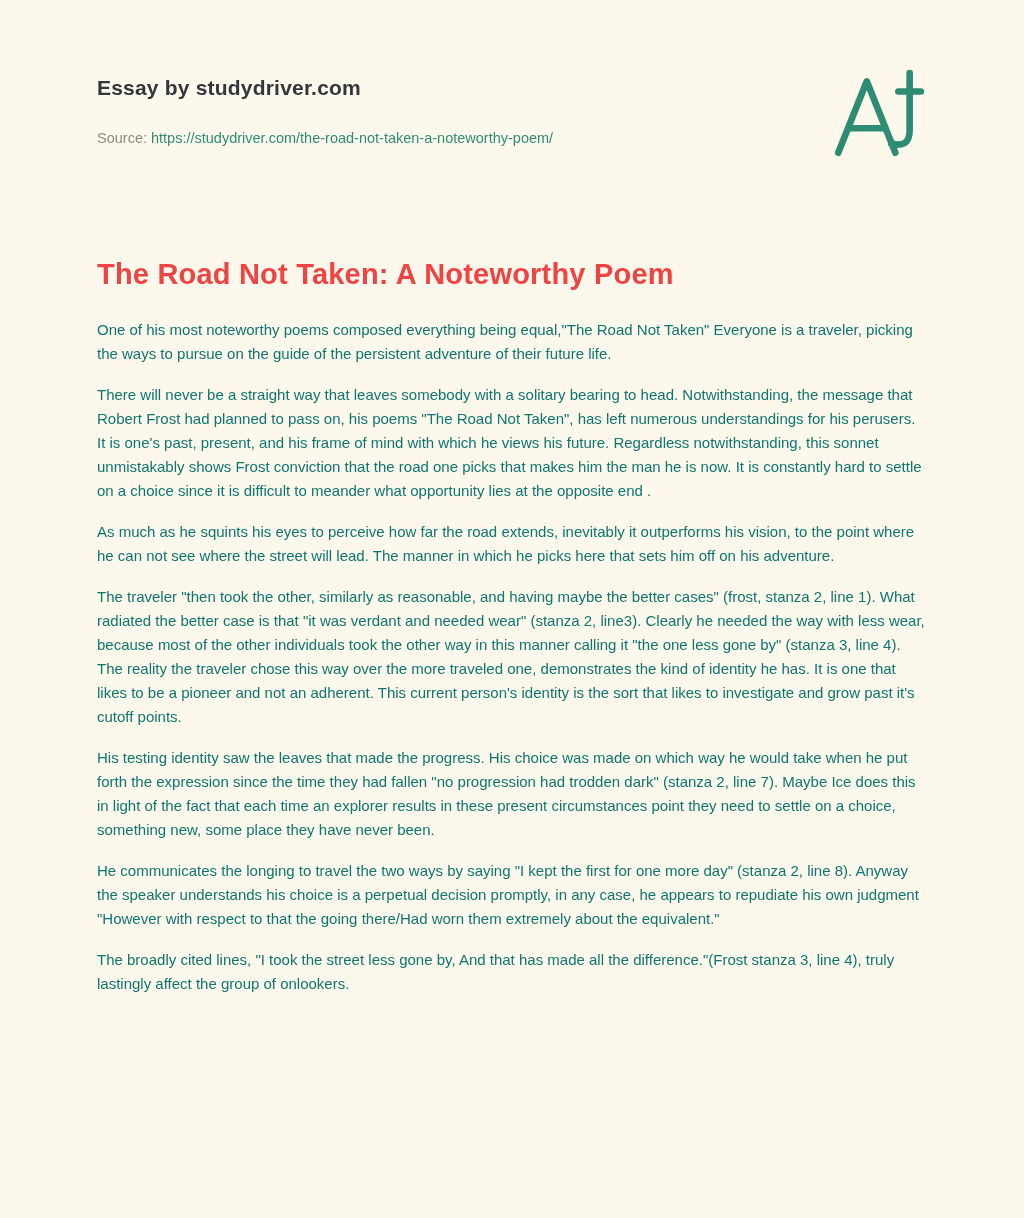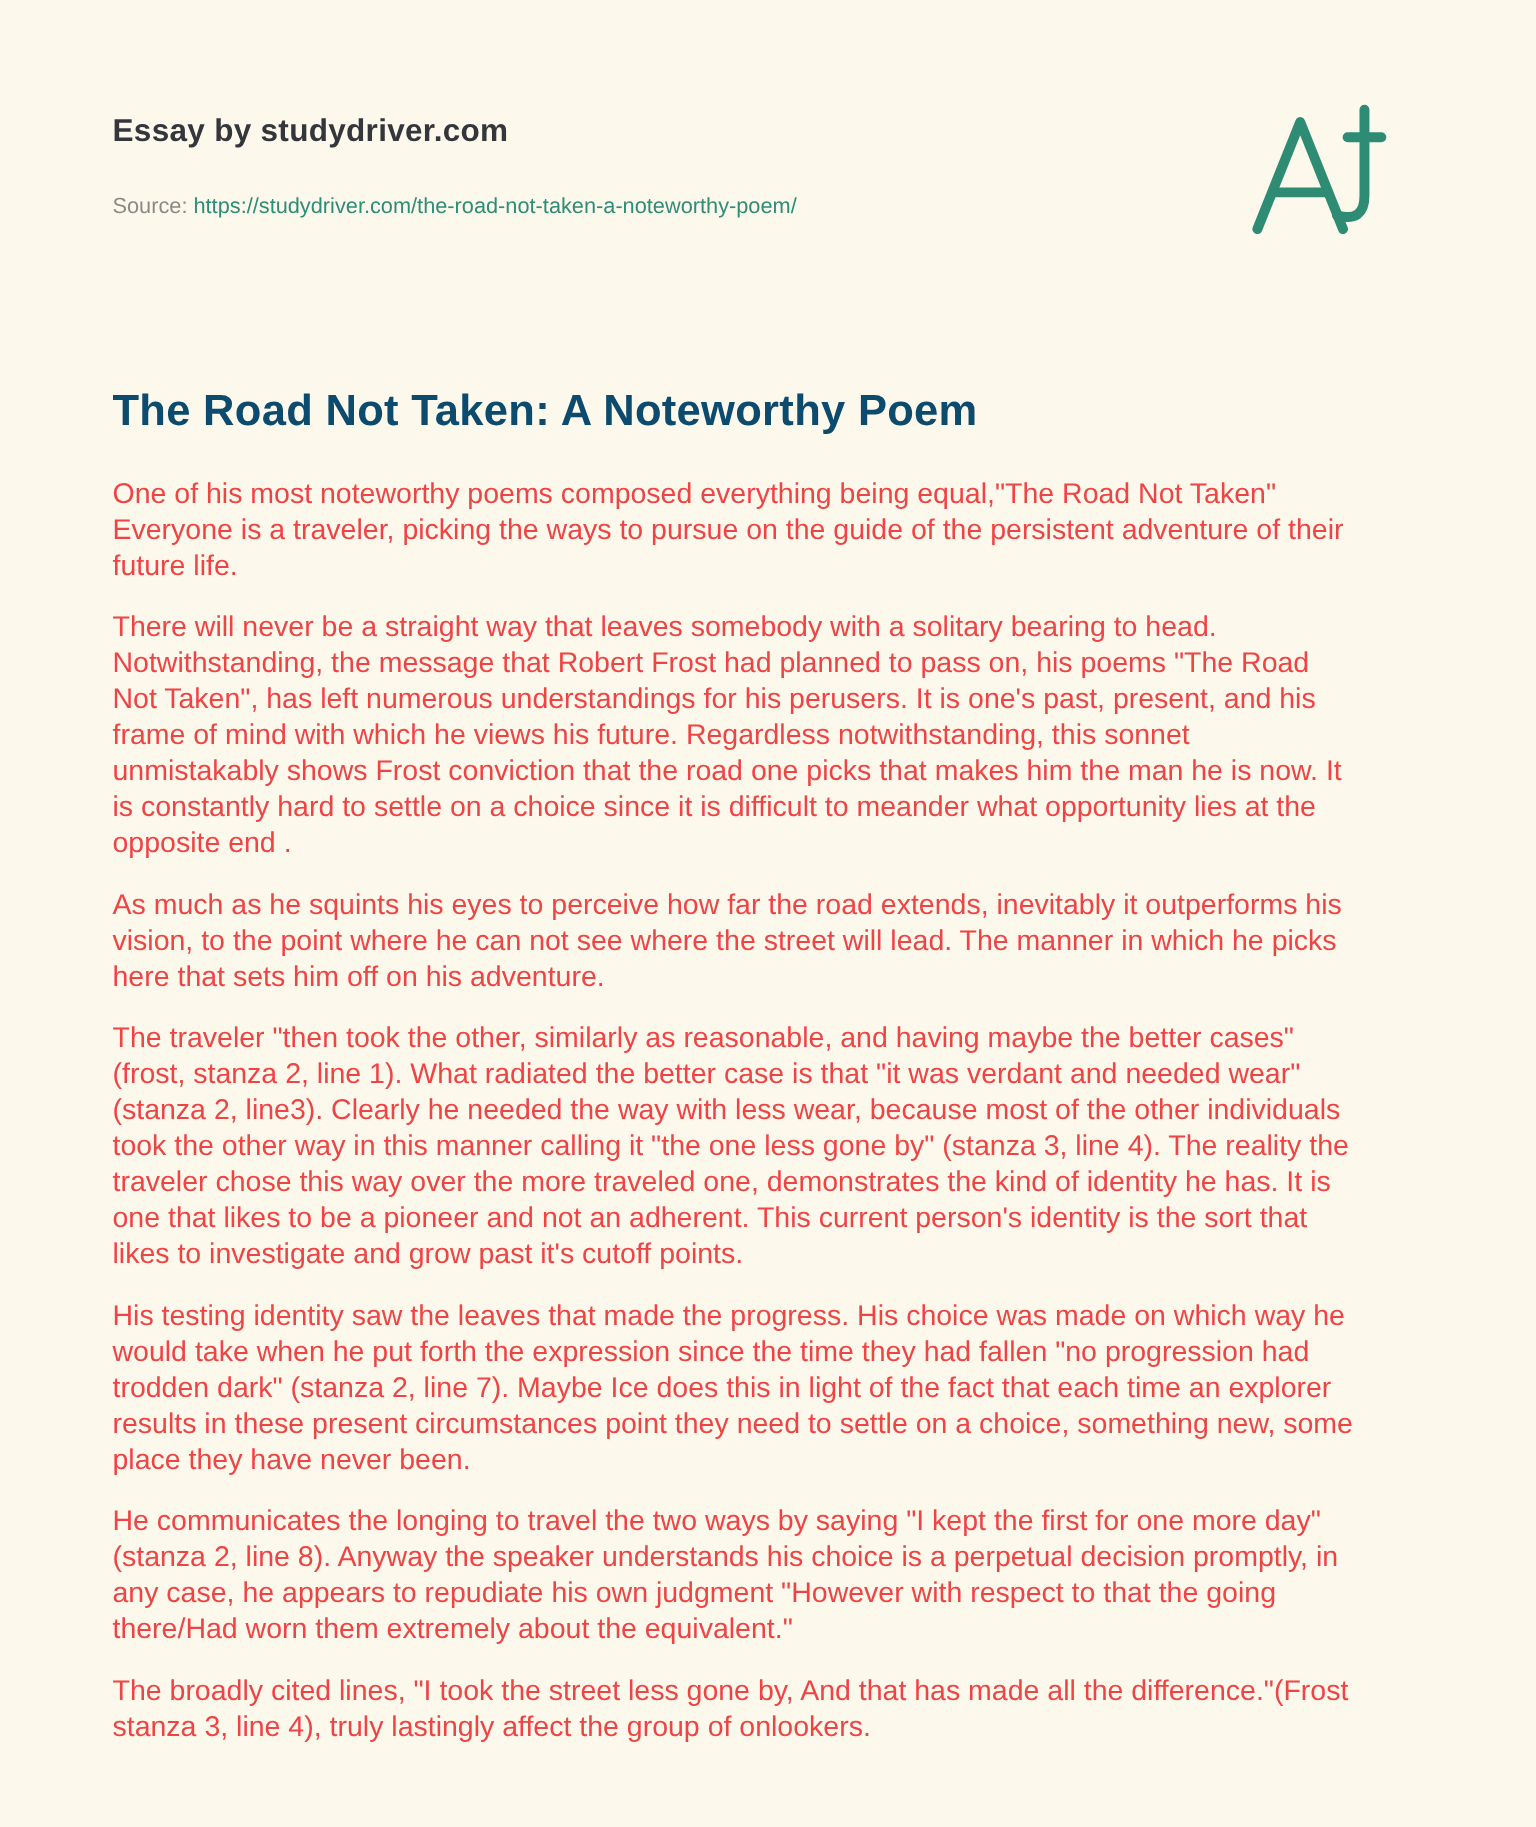--- a/index.html
+++ b/index.html
@@ -6,21 +6,21 @@
   html, body { width: 1024px; height: 1218px; }
   body {
     background: #fdf8ec;
     font-family: "Liberation Sans", sans-serif;
     overflow: hidden;
     position: relative;
   }
   .page {
     position: absolute;
     inset: 0;
-    padding: 76px 99px 0 75px;
+    padding: 76px 99px 0 97px;
   }
   .header-title {
     font-size: 21px;
     font-weight: 700;
     color: #33373c;
     letter-spacing: 0.2px;
   }
   .source-line {
     margin-top: 30px;
     font-size: 14.5px;
@@ -36,31 +36,31 @@
     position: absolute;
     top: 68px;
     right: 96px;
     width: 102px;
     height: 94px;
   }
   .article-title {
     margin-top: 112px;
     font-size: 29px;
     font-weight: 700;
-    color: #0c4a6e;
+    color: #ef4444;
     letter-spacing: 0.2px;
   }
   .article-body {
     margin-top: 27px;
     max-width: 832px;
   }
   .para {
-    font-size: 19px;
+    font-size: 15px;
     line-height: 24px;
-    color: #ef4444;
+    color: #0f766e;
     margin-bottom: 17px;
   }
 </style>
 </head>
 <body>
 
 <div class="page">
 
   <div class="header-title">Essay by studydriver.com</div>
 

